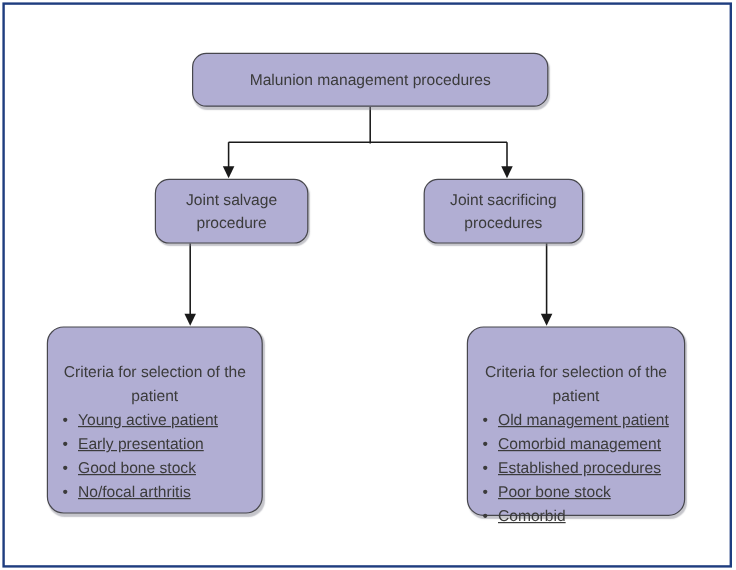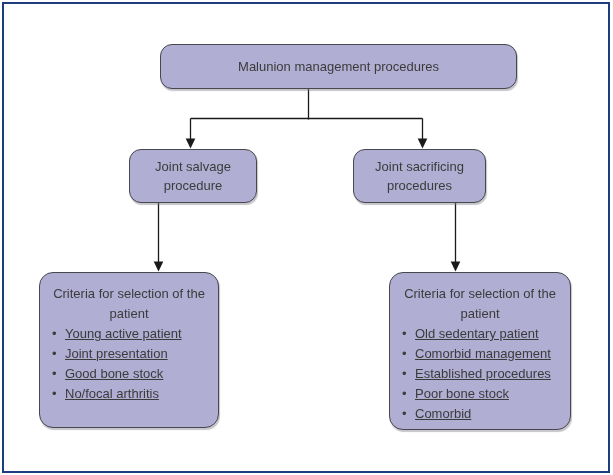--- a/index.html
+++ b/index.html
@@ -44,38 +44,38 @@
     line-height: 19px;
   }
   .center-node {
     display: flex;
     align-items: center;
     justify-content: center;
     text-align: center;
   }
   .root {
     left: 160px; top: 44px;
-    width: 357px; height: 45px;
+    width: 297px; height: 45px;
     border-radius: 12px;
   }
   .b-left {
     left: 129px; top: 149px;
     width: 128px; height: 54px;
     border-radius: 12px;
     padding: 0 5px;
   }
   .b-right {
     left: 353px; top: 149px;
     width: 133px; height: 54px;
     border-radius: 12px;
     padding: 0 5px;
   }
   .criteria {
     border-radius: 14px;
-    padding-top: 11px;
+    padding-top: 27px;
     line-height: 20px;
   }
   .c-left {
     left: 39px; top: 272px;
     width: 180px; height: 156px;
   }
   .c-right {
     left: 389px; top: 272px;
     width: 182px; height: 158px;
   }
@@ -138,39 +138,39 @@
 
   <div class="node criteria c-left">
     <div class="c-title">Criteria for selection of the patient</div>
     <div class="c-list">
         <div class="li">
           <span class="bullet">•</span>
           <span class="li-text">Young active patient</span>
         </div>
         <div class="li">
           <span class="bullet">•</span>
-          <span class="li-text">Joint presentation</span>
+          <span class="li-text">Early presentation</span>
         </div>
         <div class="li">
           <span class="bullet">•</span>
           <span class="li-text">Good bone stock</span>
         </div>
         <div class="li">
           <span class="bullet">•</span>
           <span class="li-text">No/focal arthritis</span>
         </div>
       </div>
   </div>
 
   <div class="node criteria c-right">
     <div class="c-title">Criteria for selection of the patient</div>
     <div class="c-list">
         <div class="li">
           <span class="bullet">•</span>
-          <span class="li-text">Old sedentary patient</span>
+          <span class="li-text">Old management patient</span>
         </div>
         <div class="li">
           <span class="bullet">•</span>
           <span class="li-text">Comorbid management</span>
         </div>
         <div class="li">
           <span class="bullet">•</span>
           <span class="li-text">Established procedures</span>
         </div>
         <div class="li">

